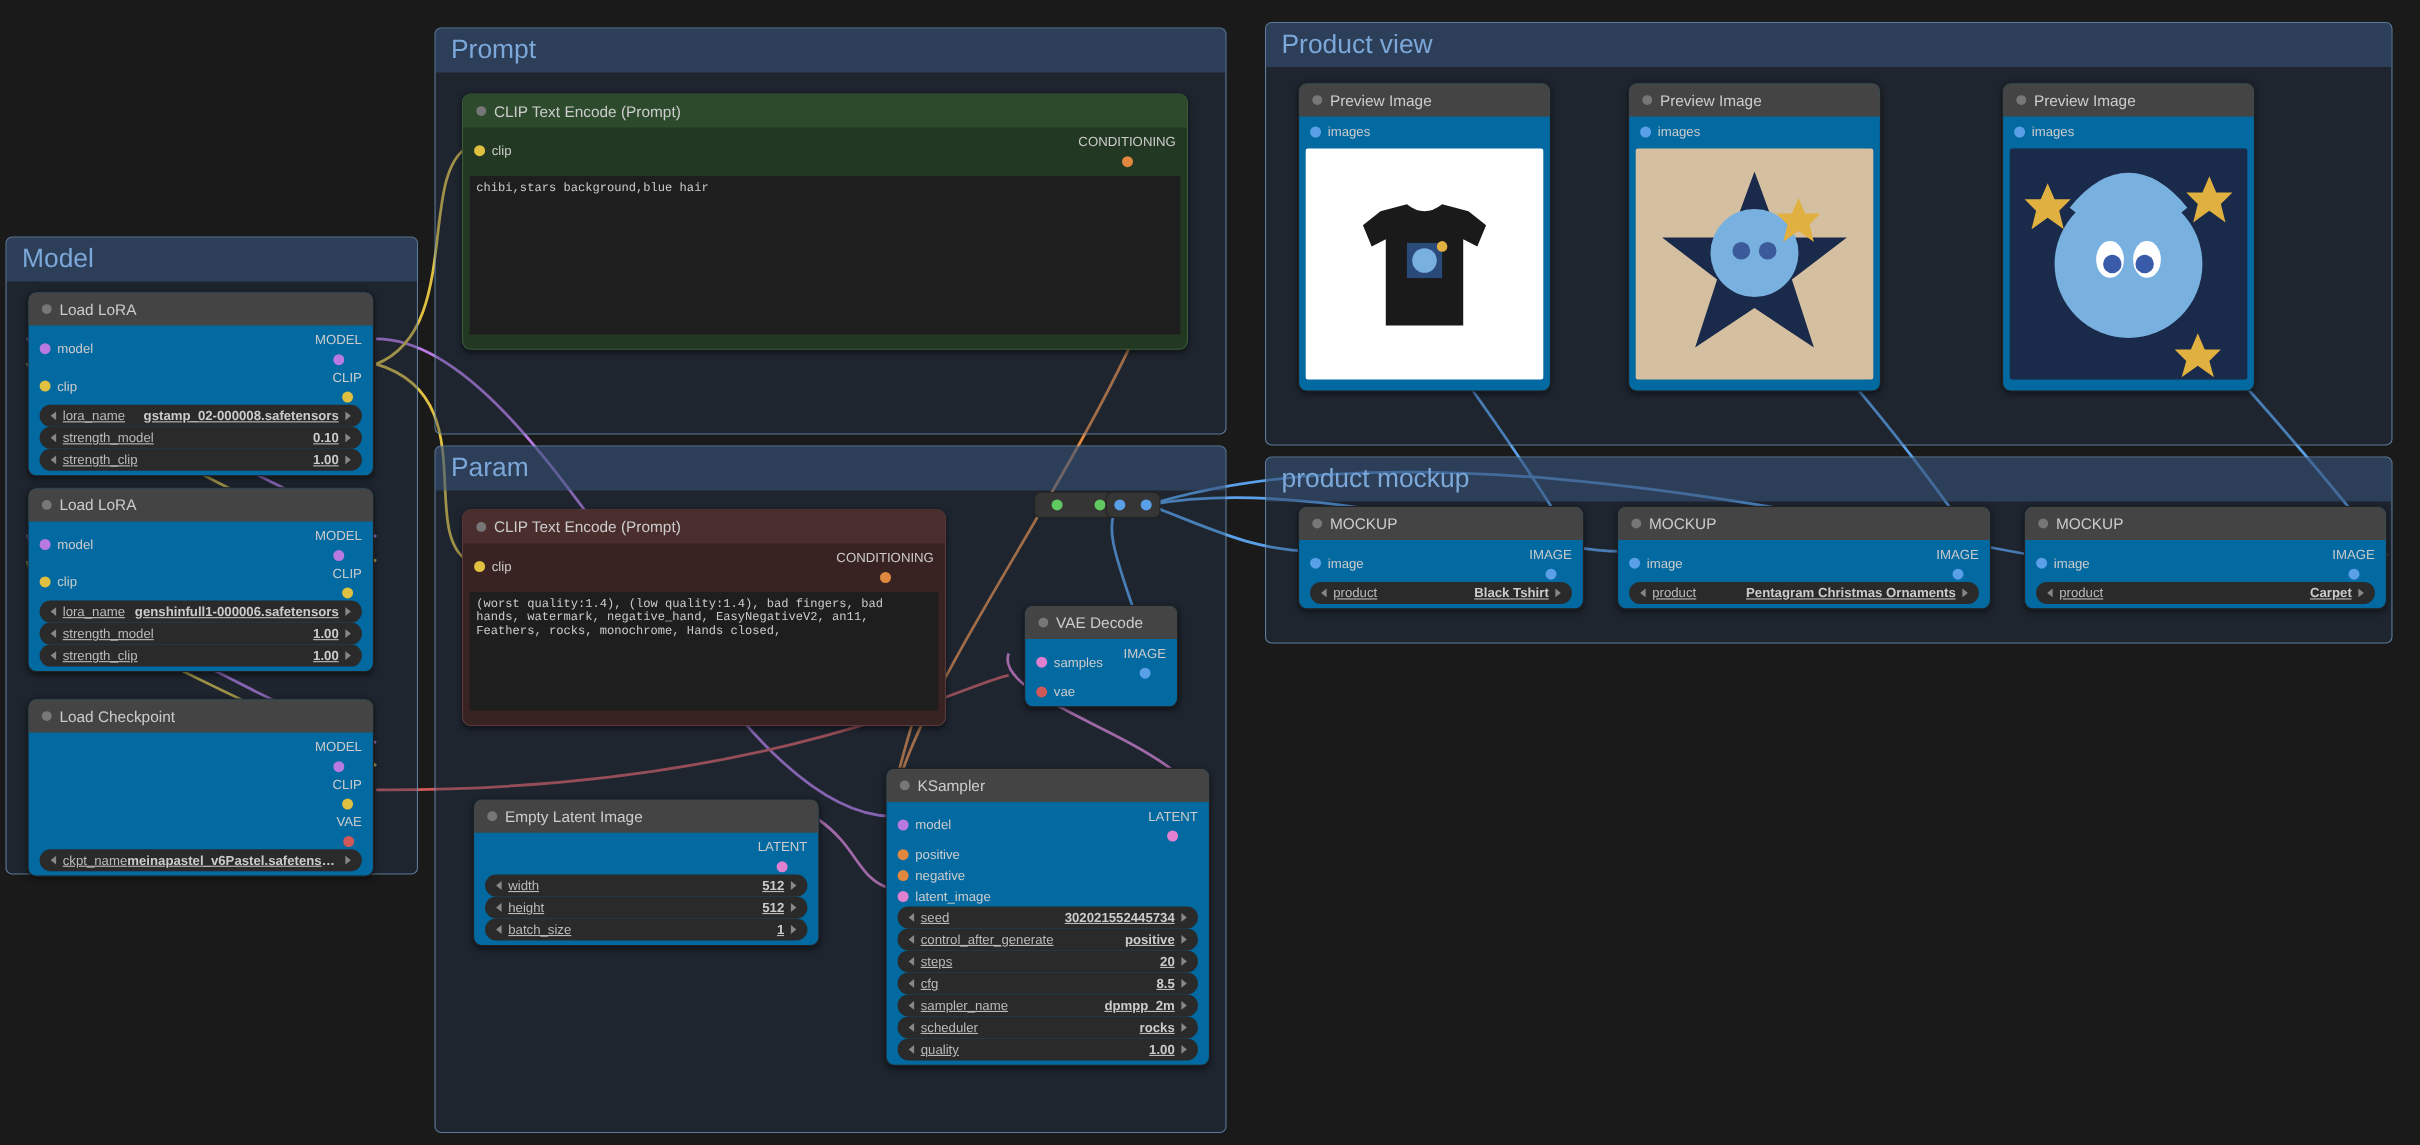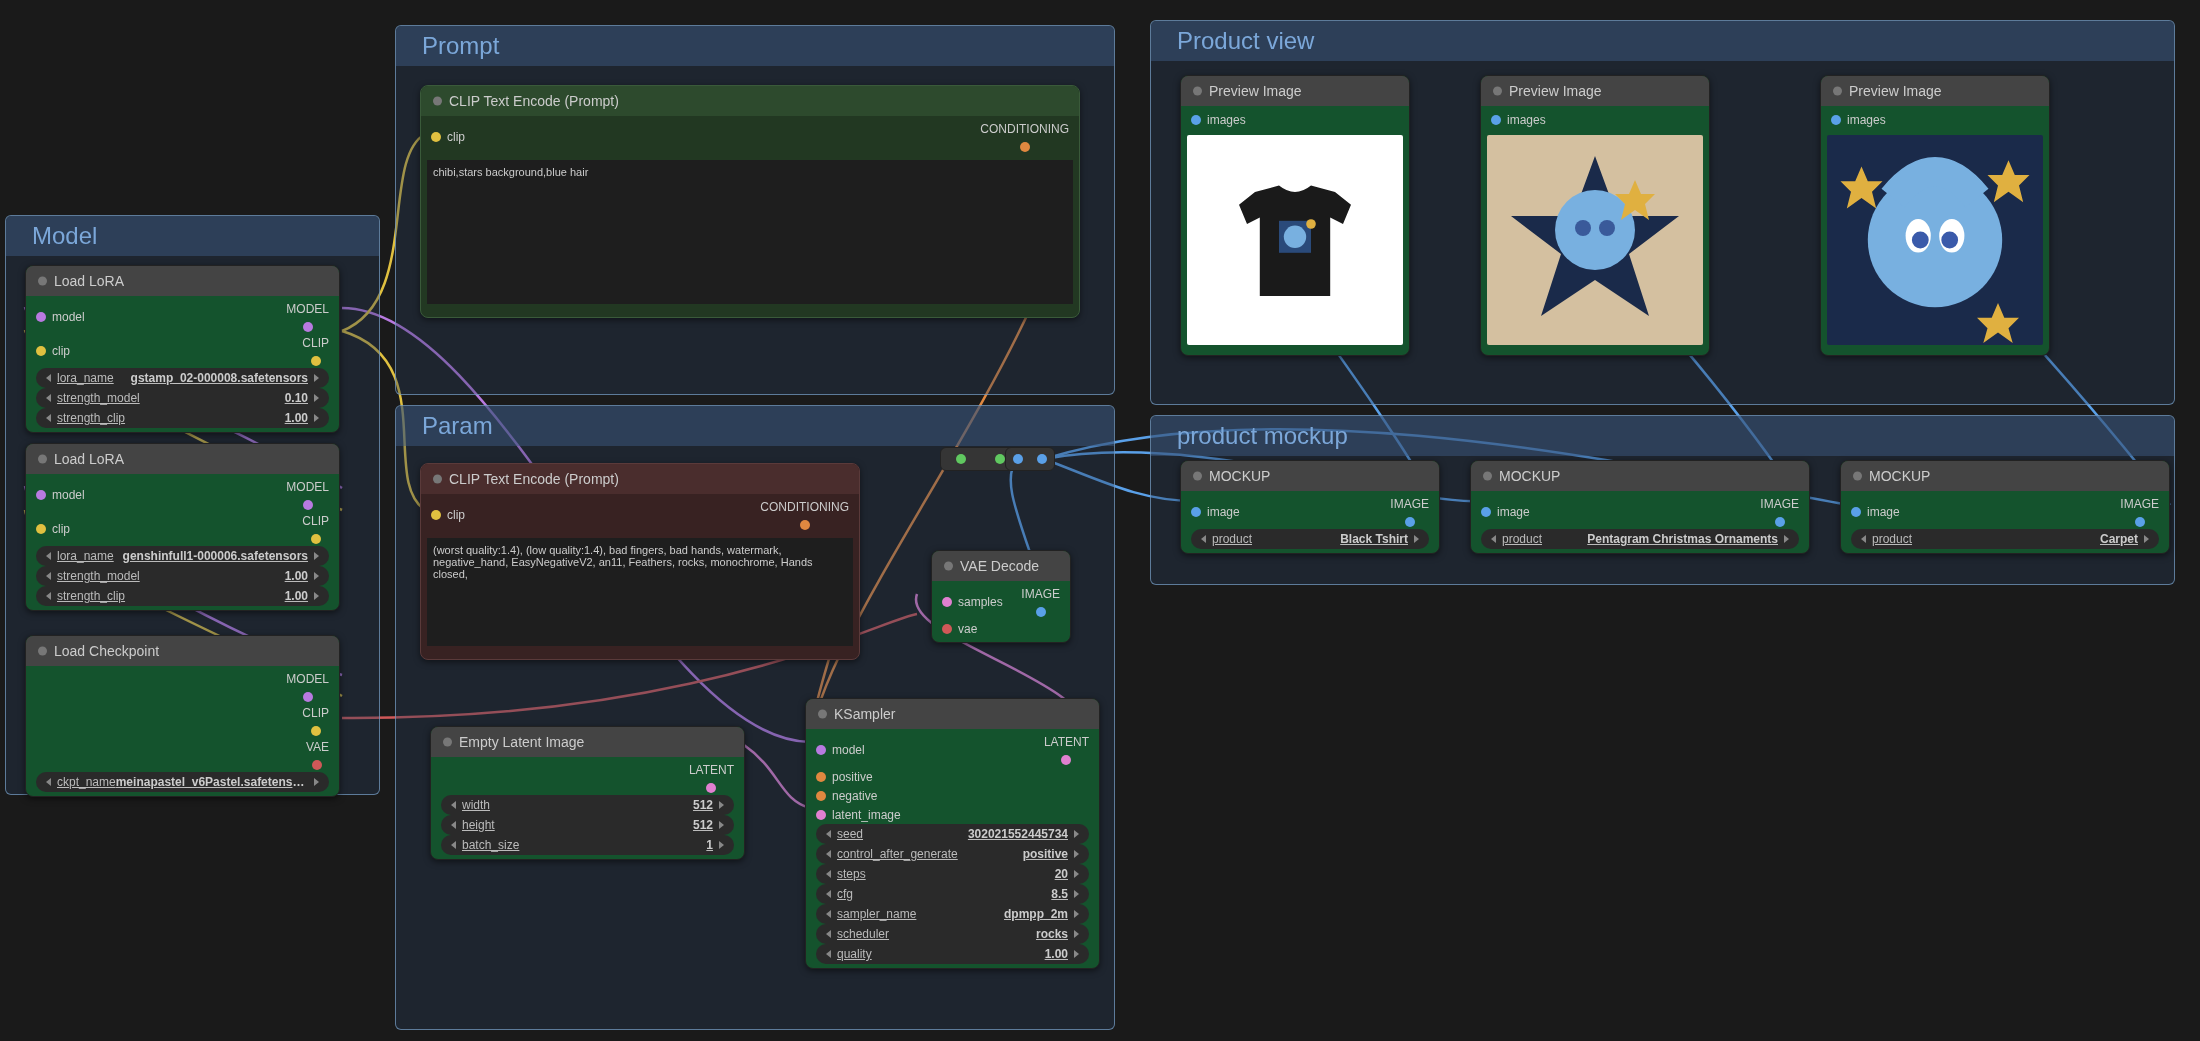--- a/index.html
+++ b/index.html
@@ -28,27 +28,27 @@
   .group {
     position: absolute;
     border: 1px solid rgba(120,160,200,0.7);
     background: rgba(40,60,90,0.35);
     border-radius: 6px;
     z-index: 2;
   }
   .group-title {
     color: #7ba7d9;
     font-size: 24px;
-    padding: 6px 26px;
+    padding: 6px 14px;
     background: rgba(60,90,130,0.5);
     border-radius: 5px 5px 0 0;
   }
   .node {
     position: absolute;
-    background: #14532d;
+    background: #0369a1;
     border: 1px solid #222;
     border-radius: 8px;
     z-index: 3;
     color: #ccc;
     font-size: 13px;
     box-shadow: 0 2px 6px rgba(0,0,0,0.5);
   }
   .node .header {
     padding: 7px 14px 7px 28px;
     border-radius: 7px 7px 0 0;
@@ -123,21 +123,21 @@
     border-color: transparent transparent transparent #888;
     margin-left: 6px;
   }
   .widget .wk { flex: 0 0 auto; }
   .widget .wv { flex: 1 1 auto; text-align: right; font-weight: bold; color: #ccc; white-space: nowrap; overflow: hidden; text-overflow: ellipsis; }
   .textarea {
     margin: 6px;
     background: #1e1e1e;
     border: none;
     color: #ccc;
-    font-family: Liberation Sans, sans-serif;
+    font-family: Liberation Mono, monospace;
     font-size: 11px;
     padding: 6px;
     width: calc(100% - 12px);
     resize: none;
   }
   .preview-img {
     margin: 6px;
     background: #fff;
     width: calc(100% - 12px);
     height: 210px;

